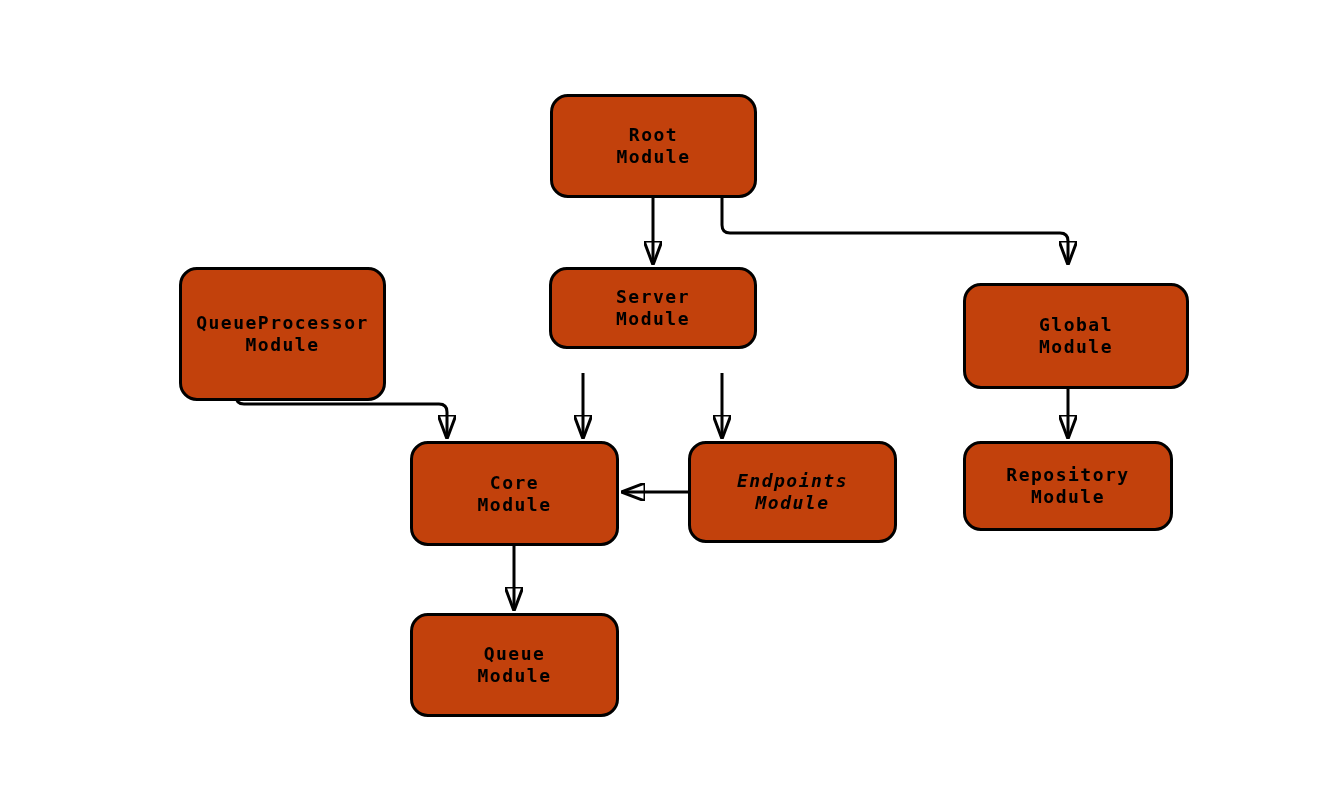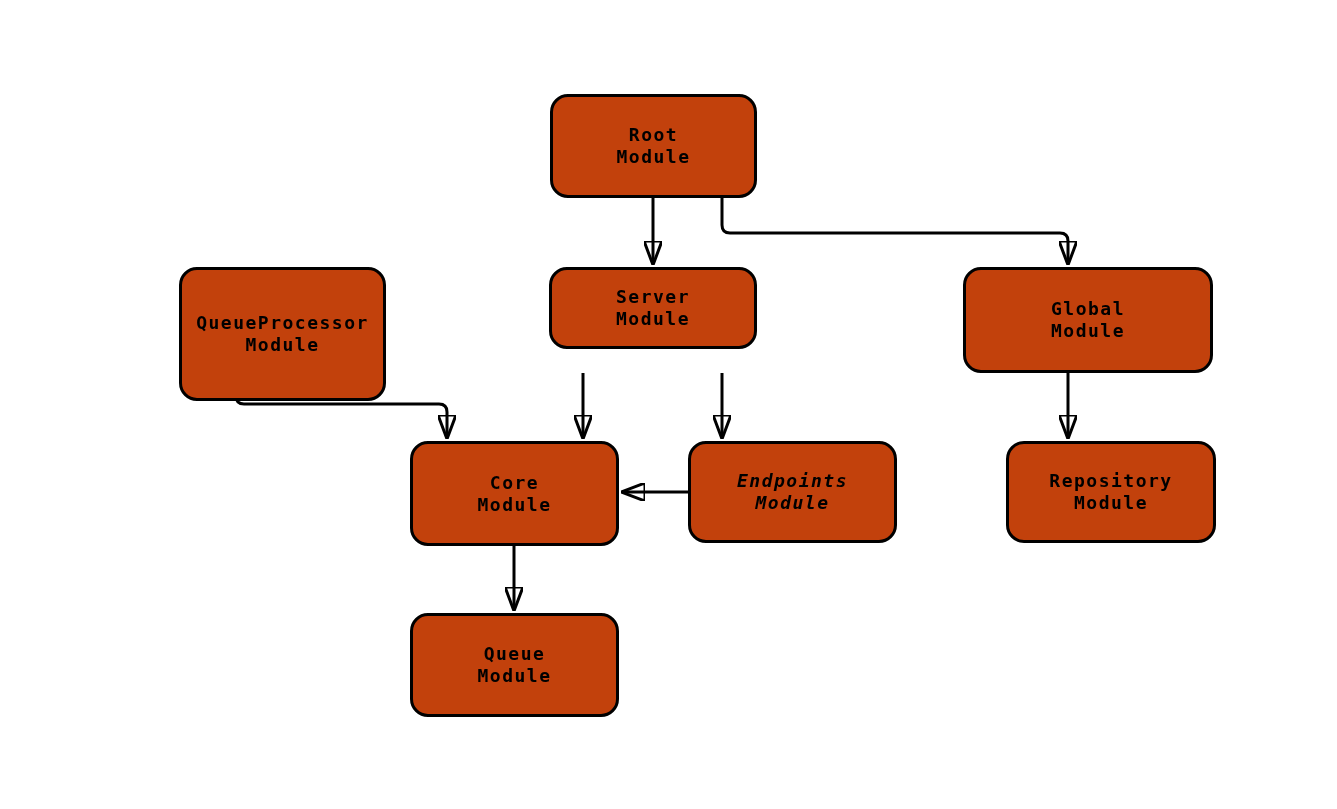--- a/index.html
+++ b/index.html
@@ -43,24 +43,24 @@
     font-weight: bold;
     font-size: 18px;
     line-height: 1.2;
     letter-spacing: 1.5px;
     color: #000000;
   }
   
   .n-root          { left: 550px; top:  94px; width: 207px; height: 104px; }
   .n-queueprocessor{ left: 133px; top: 267px; width: 207px; height: 134px; margin-left: 46px; }
   .n-server        { left: 549px; top: 267px; width: 208px; height: 82px; }
-  .n-global        { left: 963px; top: 267px; width: 250px; height: 106px; }
+  .n-global        { left: 963px; top: 283px; width: 226px; height: 106px; }
   .n-core          { left: 410px; top: 441px; width: 209px; height: 105px; }
   .n-endpoints     { left: 688px; top: 441px; width: 209px; height: 102px; font-style: italic; }
-  .n-repository    { left: 963px; top: 441px; width: 210px; height: 102px; margin-left: 43px; }
+  .n-repository    { left: 963px; top: 441px; width: 210px; height: 90px; }
   .n-queue         { left: 410px; top: 613px; width: 209px; height: 104px; }
 </style>
 </head>
 <body>
 
 <div class="canvas">
 
   <svg class="edges" width="1337" height="809" viewBox="0 0 1337 809" xmlns="http://www.w3.org/2000/svg">
     <defs>
       <marker id="arrow" markerUnits="userSpaceOnUse" markerWidth="24" markerHeight="18" refX="23" refY="9" orient="auto">

